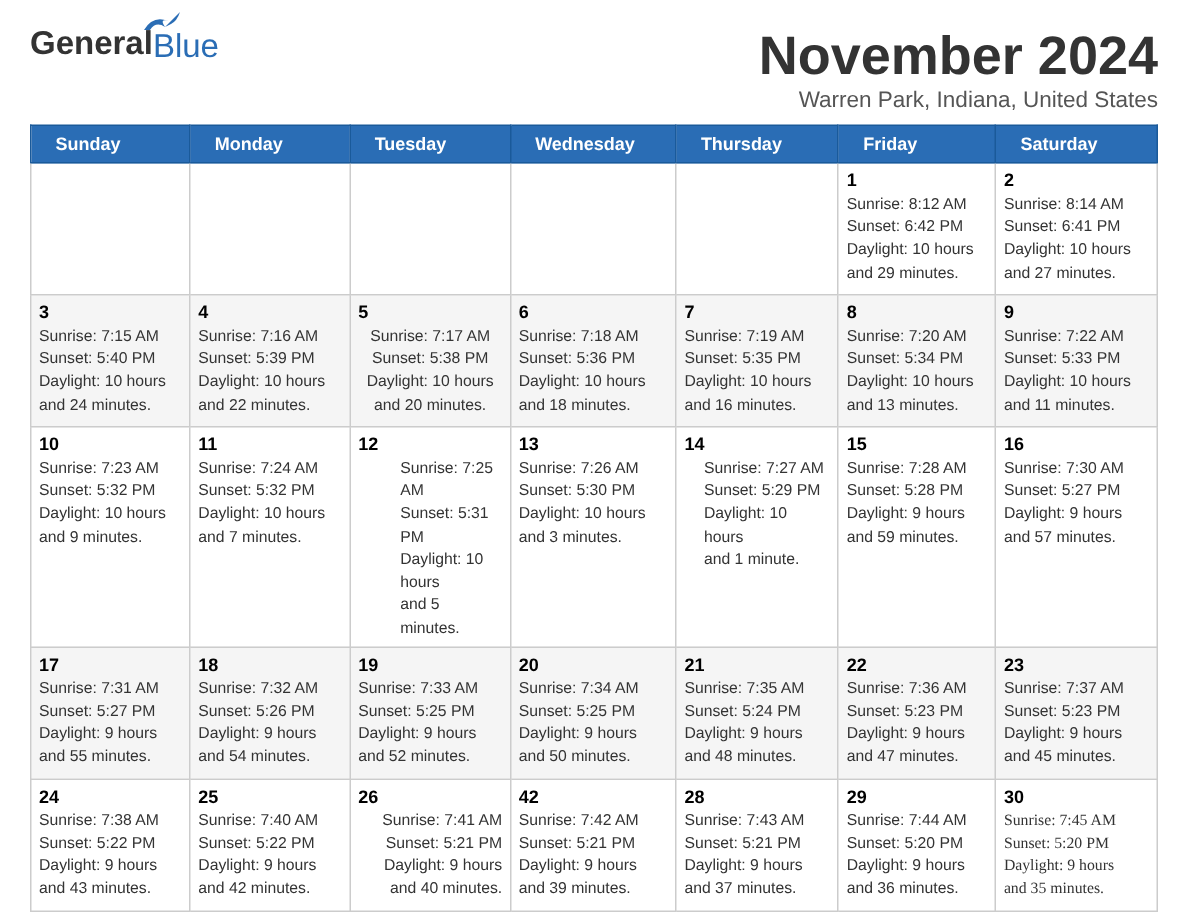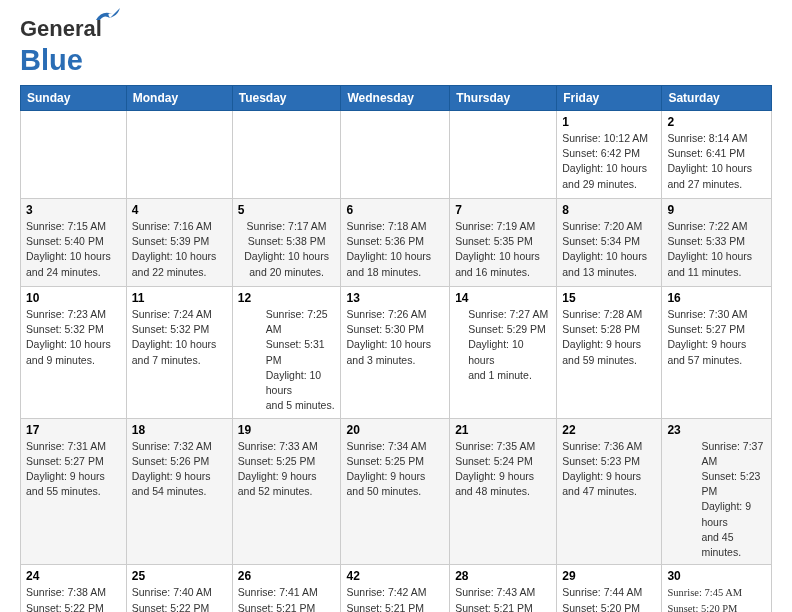--- a/index.html
+++ b/index.html
@@ -11,21 +11,21 @@
       padding: 16px 20px;
     }
     .header {
       display: flex;
       justify-content: space-between;
       align-items: flex-start;
       margin-bottom: 8px;
     }
     .logo {
       display: flex;
-      flex-direction: column;
+      flex-direction: row;
       align-items: flex-start;
     }
     .title-block {
       text-align: right;
     }
     .month-title {
       font-size: 36px;
       font-weight: bold;
       color: #333;
     }
@@ -35,21 +35,21 @@
     }
     .calendar {
       width: 100%;
       border-collapse: collapse;
       font-size: 11px;
     }
     .calendar th {
       background-color: #2a6db5;
       color: #fff;
       text-align: left;
-      padding: 5px 6px;
+      padding: 5px 16px;
       font-size: 12px;
       font-weight: bold;
       border: 1px solid #1a5a9a;
     }
     .calendar td {
       border: 1px solid #ccc;
       vertical-align: top;
       padding: 4px 5px;
       width: 113px;
       height: 88px;
@@ -78,22 +78,26 @@
     <div style="display:flex; align-items:center; gap:4px;">
       <div style="position:relative; display:inline-block;">
         <span style="font-size:22px; font-weight:bold; color:#333;">General</span>
         <svg style="position:absolute; top:-10px; right:-18px;" width="28" height="20" viewBox="0 0 28 20">
           <path d="M4 14 Q10 4 20 8 Q14 6 18 12 Q12 8 8 14 Z" fill="#2a6db5"></path>
           <path d="M18 12 Q24 6 28 2 Q26 8 22 10 Z" fill="#2a6db5"></path>
         </svg>
       </div>
     </div>
     <div style="margin-top:2px;">
-      <span style="font-size:29px; font-weight:bold; color:#2a6db5;">Blue</span>
+      <span style="font-size:22px; font-weight:normal; color:#2a6db5;">Blue</span>
     </div>
+  </div>
+  <div class="title-block">
+    <div class="month-title">November 2024</div>
+    <div class="location">Warren Park, Indiana, United States</div>
   </div>
 </div>
 
 <table class="calendar">
   <thead>
     <tr id="header-row">
     <th>Sunday</th>
         <th>Monday</th>
         <th>Tuesday</th>
         <th>Wednesday</th>
@@ -104,21 +108,21 @@
   </thead>
   <tbody id="calendar-body">
   <tr>
         <td class="empty"></td>
         <td class="empty"></td>
         <td class="empty"></td>
         <td class="empty"></td>
         <td class="empty"></td>
         <td>
           <div class="day-num">1</div>
-          <div class="day-info" style="white-space: pre-line;">Sunrise: 10:12 AM
+          <div class="day-info" style="white-space: pre-line;">Sunrise: 8:12 AM
 Sunset: 6:42 PM
 Daylight: 10 hours
 and 29 minutes.</div>
         </td>
         <td>
           <div class="day-num">2</div>
           <div class="day-info" style="white-space: pre-line;">Sunrise: 8:14 AM
 Sunset: 6:41 PM
 Daylight: 10 hours
 and 27 minutes.</div>
@@ -264,21 +268,21 @@
         </td>
         <td>
           <div class="day-num">22</div>
           <div class="day-info" style="white-space: pre-line;">Sunrise: 7:36 AM
 Sunset: 5:23 PM
 Daylight: 9 hours
 and 47 minutes.</div>
         </td>
         <td>
           <div class="day-num">23</div>
-          <div class="day-info" style="white-space: pre-line; margin-left: 34px;">Sunrise: 7:37 AM
+          <div class="day-info" style="white-space: pre-line;">Sunrise: 7:37 AM
 Sunset: 5:23 PM
 Daylight: 9 hours
 and 45 minutes.</div>
         </td>
       </tr>
       <tr>
         <td>
           <div class="day-num">24</div>
           <div class="day-info" style="white-space: pre-line;">Sunrise: 7:38 AM
 Sunset: 5:22 PM
@@ -287,21 +291,21 @@
         </td>
         <td>
           <div class="day-num">25</div>
           <div class="day-info" style="white-space: pre-line;">Sunrise: 7:40 AM
 Sunset: 5:22 PM
 Daylight: 9 hours
 and 42 minutes.</div>
         </td>
         <td>
           <div class="day-num">26</div>
-          <div class="day-info" style="white-space: pre-line;">Sunrise: 7:41 AM
+          <div class="day-info" style="white-space: pre-line; text-align: right;">Sunrise: 7:41 AM
 Sunset: 5:21 PM
 Daylight: 9 hours
 and 40 minutes.</div>
         </td>
         <td>
           <div class="day-num">42</div>
           <div class="day-info" style="white-space: pre-line;">Sunrise: 7:42 AM
 Sunset: 5:21 PM
 Daylight: 9 hours
 and 39 minutes.</div>

